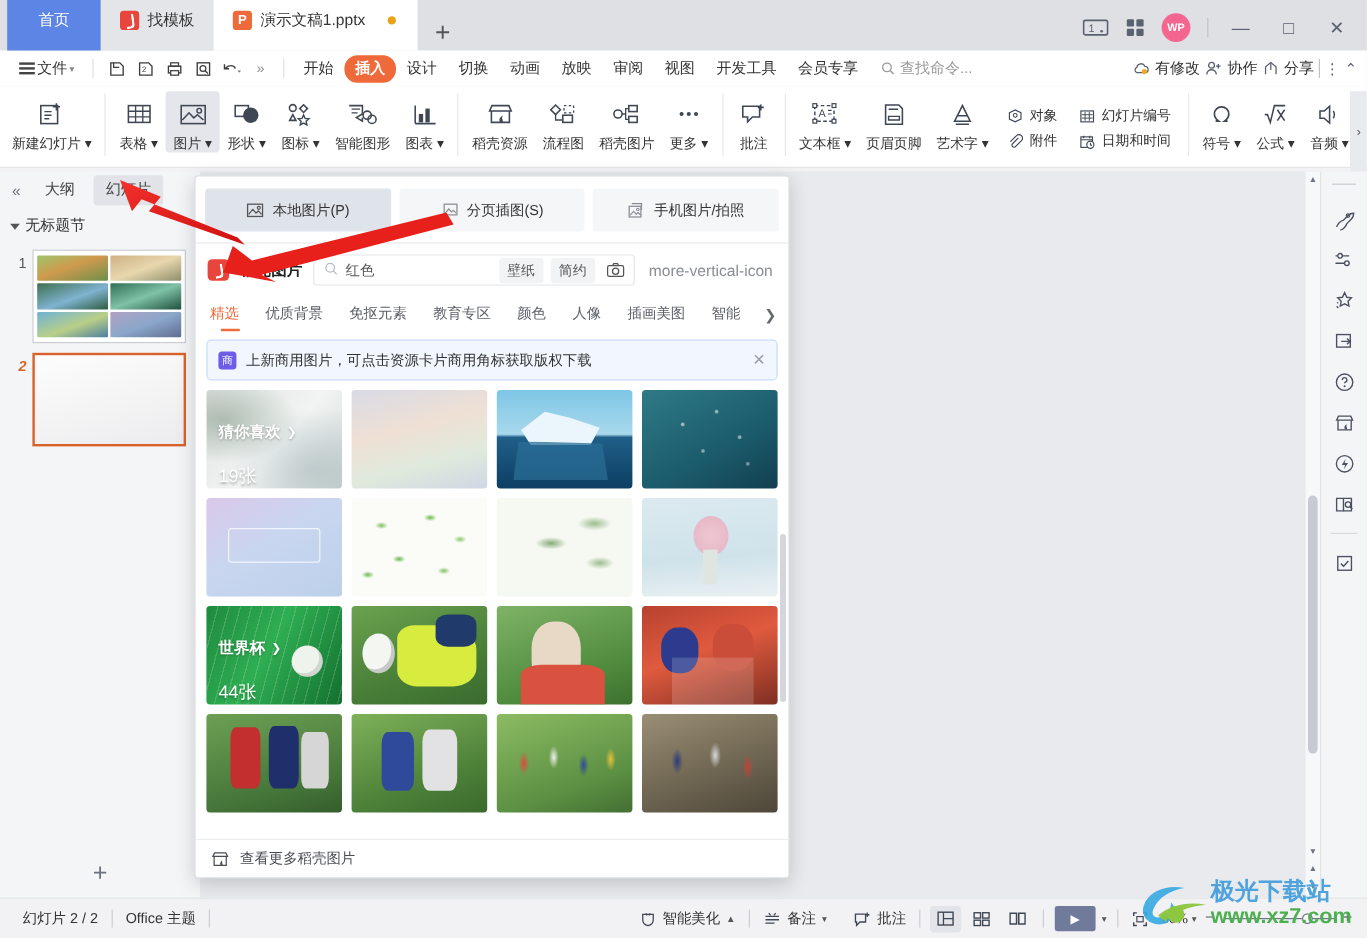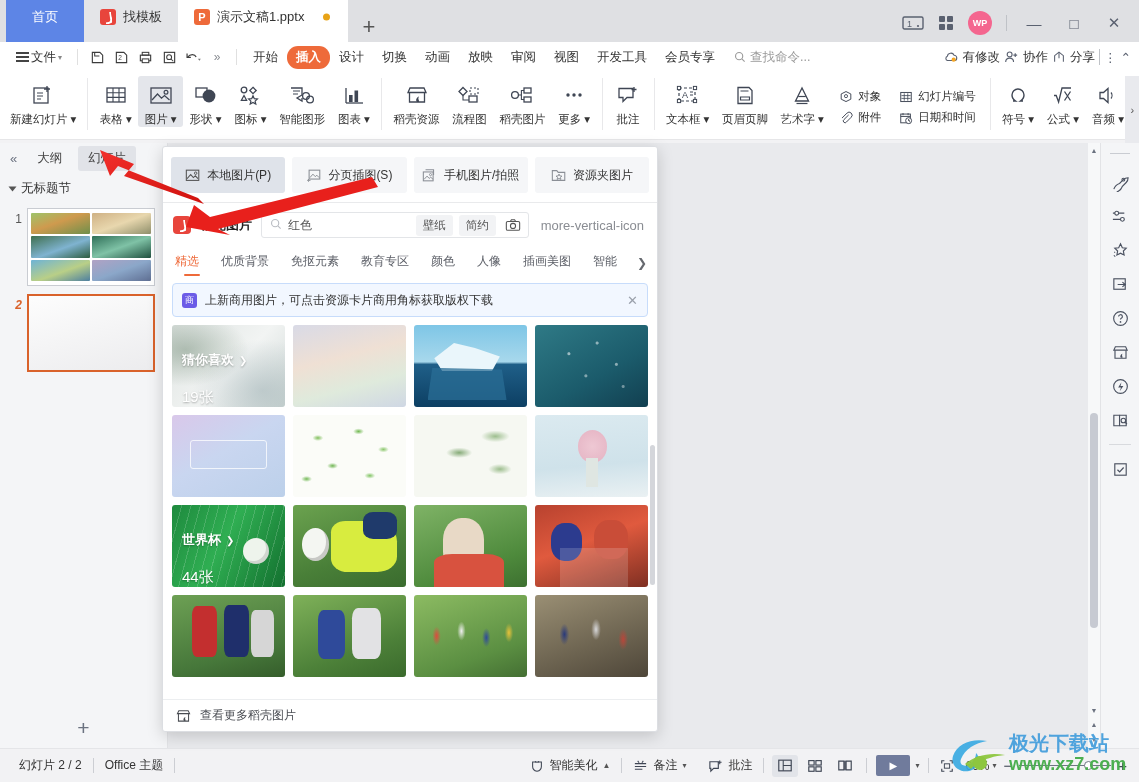--- a/index.html
+++ b/index.html
@@ -118,21 +118,21 @@
   .rr-ico { width:32px;height:32px;display:flex;align-items:center;justify-content:center;
             color:#4a5160; cursor:pointer; border-radius:4px;}
   .rr-div { width:22px;height:1px;background:#d8dade;margin:6px 0;}
 
   
   .statusbar { position:absolute; bottom:0; left:0; right:0; height:34px; background:#f2f2f4;
                display:flex; align-items:center; font-size:12px; color:#333; padding:0 8px;
                border-top:1px solid #e4e5e8;}
   .sb-item { padding:0 11px; cursor:pointer; display:flex; align-items:center; gap:5px; }
   .sb-sep { width:1px;height:15px;background:#ccced3; }
-  .sb-right { margin-left:auto; display:flex; align-items:center; }
+  .sb-right { margin-left:auto; display:flex; align-items:center;font-family:Liberation Serif, serif; }
   .viewbtn { width:26px;height:22px;display:flex;align-items:center;justify-content:center;
              cursor:pointer;border-radius:3px;color:#3f4654;}
   .viewbtn.on { background:#e2e4e9; }
   .playbtn { background:#707b9c; color:#fff; width:34px;height:21px;display:flex;
              align-items:center;justify-content:center;border-radius:2px;cursor:pointer;font-size:10px;}
   .zoomline { width:92px;height:1.5px;background:#6f7684; margin:0 7px; position:relative;}
   .zoomknob { position:absolute; right:18px; top:-4px; width:9px;height:9px;border-radius:50%;
               background:#fff;border:1.5px solid #6f7684;}
 
   
@@ -687,27 +687,20 @@
     </div>
     <div class="dd-opt">
       <svg width="16" height="15" viewBox="0 0 18 16">
           <path d="M4 1.5h9v6" fill="none" stroke="#8b8f96" stroke-width="1.2"></path>
           <rect x="1.5" y="4" width="11" height="10" fill="none" stroke="#8b8f96" stroke-width="1.2"></rect>
           <path d="M2.4 12.3l3.3-3.6 2.4 2.6 1.7-1.4 2.7 2.4" fill="none" stroke="#8b8f96" stroke-width="1.1"></path>
           <circle cx="9.6" cy="7" r="1.2" fill="none" stroke="#8b8f96" stroke-width="1"></circle>
         </svg>
       <span>手机图片/拍照</span>
     </div>
-    <div class="dd-opt">
-      <svg width="16" height="15" viewBox="0 0 18 16">
-          <path d="M1.5 13.5V2.5h5l1.6 2h7.4v9z" fill="none" stroke="#8b8f96" stroke-width="1.2"></path>
-          <path d="M9 6.4l1 2.1 2.3.2-1.7 1.5.5 2.2L9 11.3l-2.1 1.1.5-2.2L5.7 8.7l2.3-.2z" fill="none" stroke="#8b8f96" stroke-width="1.1"></path>
-        </svg>
-      <span>资源夹图片</span>
-    </div>
   </div>
   <div class="dd-sep"></div>
 
   <div class="dd-search">
     <span class="dk-logo"></span>
     <span class="dk-name">稻壳图片</span>
     <div class="sbox">
       <span class="q">
         <svg width="12" height="12" viewBox="0 0 14 14">
             <circle cx="6" cy="6" r="4.2" fill="none" stroke="#b9bcc2" stroke-width="1.3"></circle>

